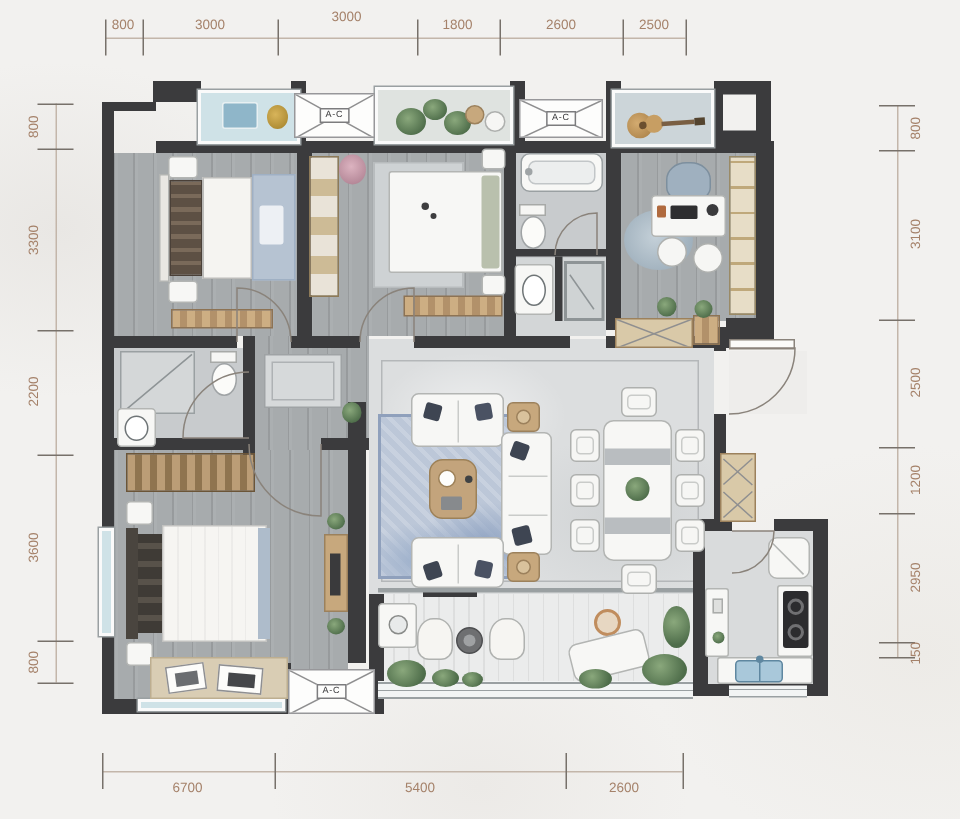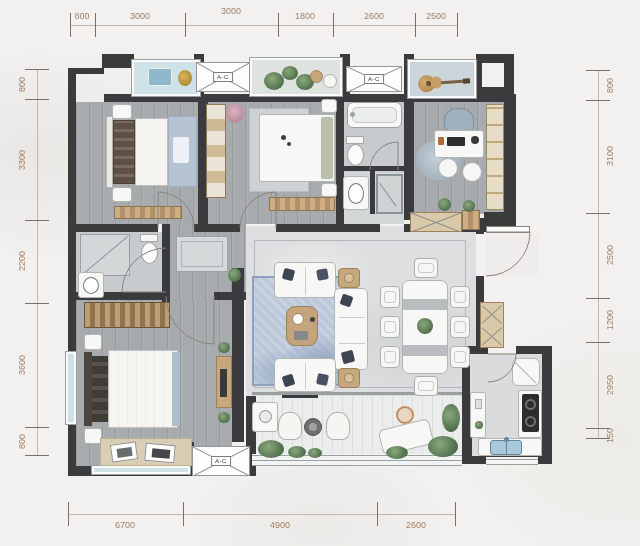--- a/index.html
+++ b/index.html
@@ -63,21 +63,21 @@
     <div class="dim" style="left:416px;top:12px">2500</div>
   </div>
 
   <div>
     <div class="dimline" style="left:68px;top:514px;width:387px;height:1px"></div>
     <div class="tick" style="left:68px;top:502px;width:1px;height:24px"></div>
     <div class="tick" style="left:183px;top:502px;width:1px;height:24px"></div>
     <div class="tick" style="left:377px;top:502px;width:1px;height:24px"></div>
     <div class="tick" style="left:455px;top:502px;width:1px;height:24px"></div>
     <div class="dim" style="left:105px;top:521px">6700</div>
-    <div class="dim" style="left:260px;top:521px">4900</div>
+    <div class="dim" style="left:260px;top:521px">5400</div>
     <div class="dim" style="left:396px;top:521px">2600</div>
   </div>
 
   <div>
     <div class="dimline" style="left:37px;top:69px;width:1px;height:386px"></div>
     <div class="tick" style="left:25px;top:69px;width:24px;height:1px"></div>
     <div class="tick" style="left:25px;top:99px;width:24px;height:1px"></div>
     <div class="tick" style="left:25px;top:220px;width:24px;height:1px"></div>
     <div class="tick" style="left:25px;top:303px;width:24px;height:1px"></div>
     <div class="tick" style="left:25px;top:427px;width:24px;height:1px"></div>

